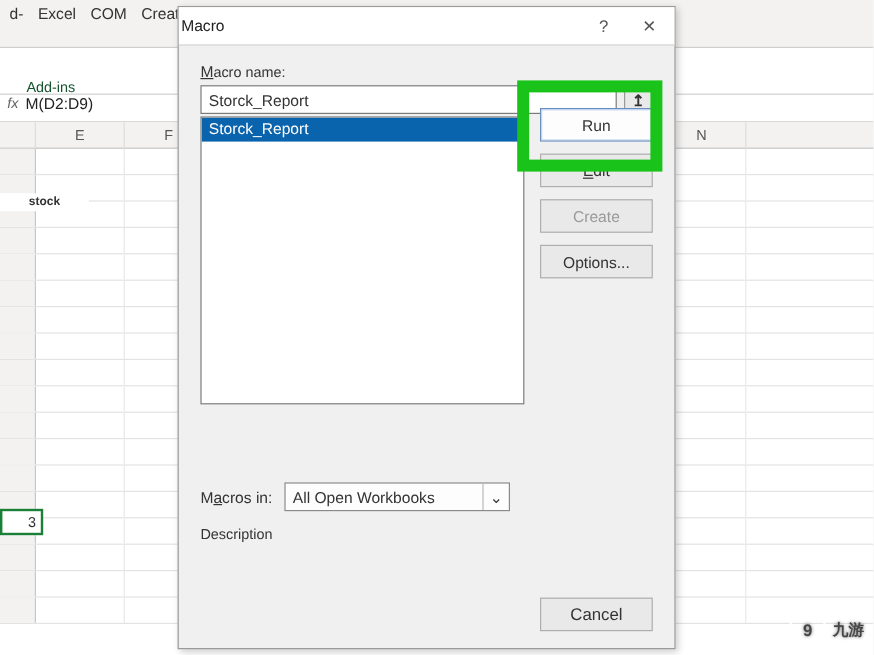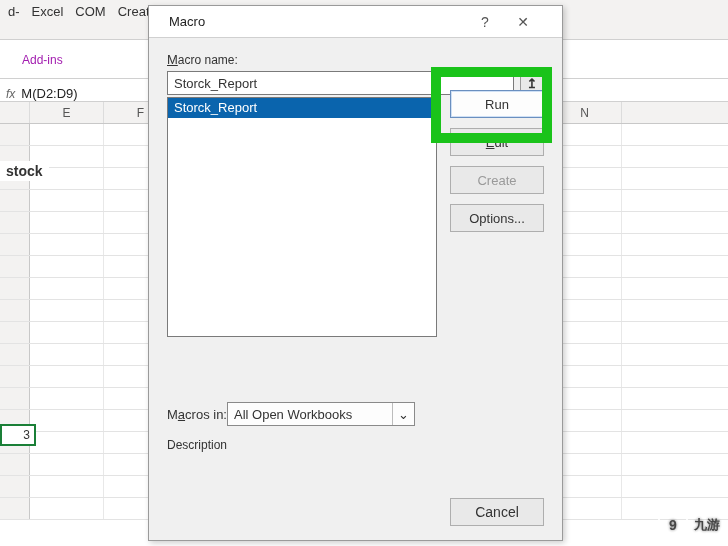--- a/index.html
+++ b/index.html
@@ -1,52 +1,52 @@
 <!DOCTYPE html>
 <html><head>
 <meta charset="utf-8">
 <style>
 *{box-sizing:border-box;margin:0;padding:0;font-family:"Segoe UI",Tahoma,sans-serif;font-size:13px;color:#333}
 body{width:728px;height:546px;overflow:hidden;background:#fff;position:relative}
 .bg{position:absolute;inset:0;filter:blur(0.4px)}
 .ribbon-frag{position:absolute;top:0;left:0;right:0;height:40px;background:#f3f2f1;border-bottom:1px solid #d0d0d0;display:flex;gap:12px;padding:4px 8px;color:#5a5a5a;font-size:12px}
 .ribbon-frag span{white-space:nowrap}
-.addins-lbl{position:absolute;top:53px;left:22px;font-size:12px;color:#a21caf}
-.formula-bar{position:absolute;top:78px;left:0;right:0;height:24px;border-top:1px solid #d0d0d0;border-bottom:1px solid #d0d0d0;background:#fff;display:flex;align-items:flex-end}
+.addins-lbl{position:absolute;top:66px;left:22px;font-size:12px;color:#14532d}
+.formula-bar{position:absolute;top:78px;left:0;right:0;height:24px;border-top:1px solid #d0d0d0;border-bottom:1px solid #d0d0d0;background:#fff;display:flex;align-items:flex-start}
 .formula-bar .fx{padding:0 6px;font-style:italic;color:#666;font-size:12px}
 .formula-bar .fval{font-size:13px;color:#222}
 .grid{position:absolute;top:102px;left:0;right:0;bottom:0}
 .col-headers{display:flex;height:22px;background:#f3f2f1;border-bottom:1px solid #c8c8c8}
 .col-headers div{flex:0 0 74px;border-right:1px solid #dcdcdc;text-align:center;font-size:12px;color:#555;line-height:22px}
 .col-headers .spacer{flex:0 0 30px}
 .rows{display:flex;flex-direction:column}
 .row{display:flex;height:22px;border-bottom:1px solid #e3e3e3}
 .row .rn{flex:0 0 30px;background:#f3f2f1;border-right:1px solid #c8c8c8;text-align:center;font-size:12px;color:#555;line-height:22px}
 .row .cell{flex:0 0 74px;border-right:1px solid #e8e8e8;padding:0 4px;line-height:22px;font-size:12px}
-.stock-label{position:absolute;top:161px;left:0;font-weight:600;font-size:14px;background:#fff;padding:2px 6px}
+.stock-label{position:absolute;top:161px;left:0;font-weight:600;font-size:10px;background:#fff;padding:2px 24px}
 .box3{position:absolute;top:424px;left:0;width:36px;height:22px;border:2px solid #1a7f37;background:#fff;text-align:right;padding-right:4px;line-height:18px;font-size:12px}
 .dialog{position:absolute;top:5px;left:148px;width:415px;height:536px;background:#f0f0f0;border:1px solid #9a9a9a;box-shadow:2px 2px 6px rgba(0,0,0,.2)}
-.titlebar{height:32px;background:#fff;display:flex;align-items:center;padding:0 20px;border-bottom:1px solid #d0d0d0}
+.titlebar{height:32px;background:#fff;display:flex;align-items:center;padding:0 2px;border-bottom:1px solid #d0d0d0}
 .titlebar .title{flex:1;font-size:13px;color:#222}
 .titlebar .tbtn{width:38px;height:28px;display:flex;align-items:center;justify-content:center;color:#555;font-size:14px;font-family:Arial}
 .body{padding:14px 18px 0 18px;position:relative;height:calc(100% - 32px)}
 .lbl{font-size:12px;color:#333;margin-bottom:4px;display:block}
 .lbl u{text-decoration:underline}
 .name-row{display:flex;gap:6px;align-items:stretch}
 .name-input{flex:1;height:24px;border:1px solid #7a7a7a;background:#fff;padding:0 6px;font-size:13px}
 .up-btn{width:24px;height:24px;border:1px solid #999;background:#e9e9e9;display:flex;align-items:center;justify-content:center;font-weight:bold}
 .listbox{margin-top:2px;width:270px;height:240px;border:1px solid #7a7a7a;background:#fff;overflow:hidden}
 .listbox .item{height:20px;line-height:20px;padding:0 6px;font-size:13px}
 .listbox .item.sel{background:#0a64ad;color:#fff}
 .btns{position:absolute;top:52px;right:18px;display:flex;flex-direction:column;gap:10px;width:94px}
 .btn{height:28px;border:1px solid #aeaeae;background:#e9e9e9;font-size:13px;color:#333;display:flex;align-items:center;justify-content:center}
 .btn.disabled{color:#9a9a9a}
 .btn.run{background:#fdfdfd;border:1px solid #6a8fbf;box-shadow:inset 0 0 0 1px #cfe0f5}
 .highlight{position:absolute;top:67px;left:431px;width:121px;height:76px;border:10px solid #1ac31a;pointer-events:none;z-index:50}
-.macros-in-row{position:absolute;left:18px;top:364px;display:flex;align-items:center;}
+.macros-in-row{position:absolute;left:18px;top:364px;display:flex;align-items:center;gap:10px}
 .macros-in-row .lbl2{font-size:12px}
 .select{width:188px;height:24px;border:1px solid #8a8a8a;background:#fdfdfd;display:flex;align-items:center;padding:0 6px;font-size:12px;position:relative}
 .select .chev{position:absolute;right:0;top:0;width:22px;height:100%;border-left:1px solid #bcbcbc;display:flex;align-items:center;justify-content:center}
 .desc-lbl{position:absolute;left:18px;top:400px;font-size:12px}
 .cancel-btn{position:absolute;right:18px;bottom:14px;width:94px;height:28px;border:1px solid #aeaeae;background:#e9e9e9;display:flex;align-items:center;justify-content:center;font-size:14px}
 .watermark{position:absolute;right:8px;bottom:6px;display:flex;align-items:center;gap:6px;color:#fff;text-shadow:0 0 3px rgba(0,0,0,.6);font-size:16px;font-weight:600;opacity:.9}
 .watermark .logo{width:30px;height:30px;border:2px solid #fff;border-radius:6px;display:flex;align-items:center;justify-content:center;font-size:14px}
 </style>
 </head>
 <body>

